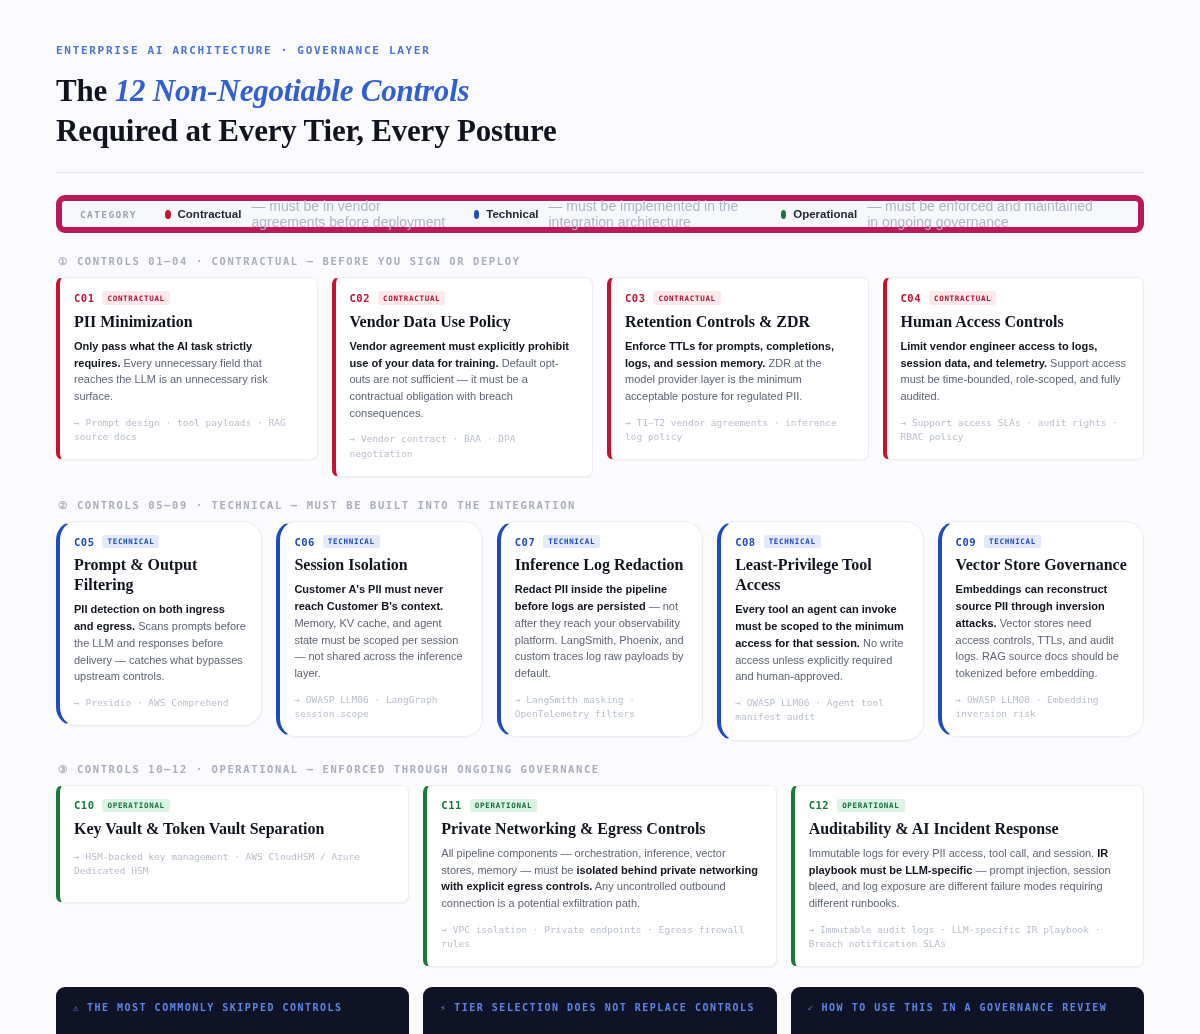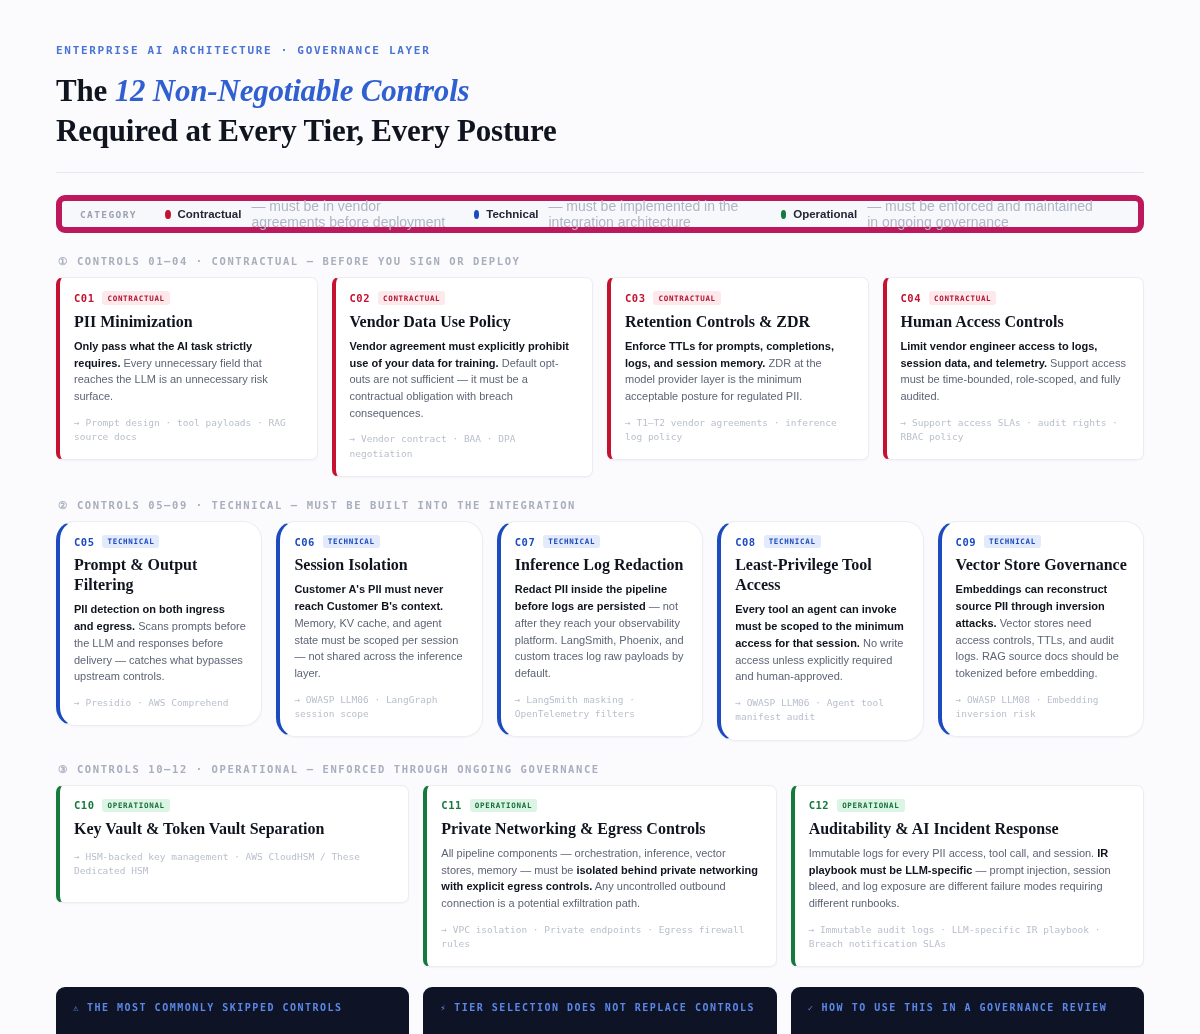--- a/index.html
+++ b/index.html
@@ -302,21 +302,21 @@
 
   <div class="sec-head">③ CONTROLS 10–12 · OPERATIONAL — ENFORCED THROUGH ONGOING GOVERNANCE</div>
   <div class="grid grid-3">
 
     <div class="card operational" style="min-height:118px">
       <div class="card-top">
         <span class="card-code">C10</span>
         <span class="chip">OPERATIONAL</span>
       </div>
       <div class="card-title">Key Vault &amp; Token Vault Separation</div>
-      <div class="card-meta">→ HSM-backed key management · AWS CloudHSM / These Dedicated HSM</div>
+      <div class="card-meta">→ HSM-backed key management · AWS CloudHSM / Azure Dedicated HSM</div>
     </div>
 
     <div class="card operational" style="min-height:118px">
       <div class="card-top">
         <span class="card-code">C11</span>
         <span class="chip">OPERATIONAL</span>
       </div>
       <div class="card-title">Private Networking &amp; Egress Controls</div>
       <p class="card-body"><span>All pipeline components — orchestration, inference, vector stores, memory — must be </span><b>isolated behind private networking with explicit egress controls.</b><span> Any uncontrolled outbound connection is a potential exfiltration path.</span></p>
       <div class="card-meta">→ VPC isolation · Private endpoints · Egress firewall rules</div>

